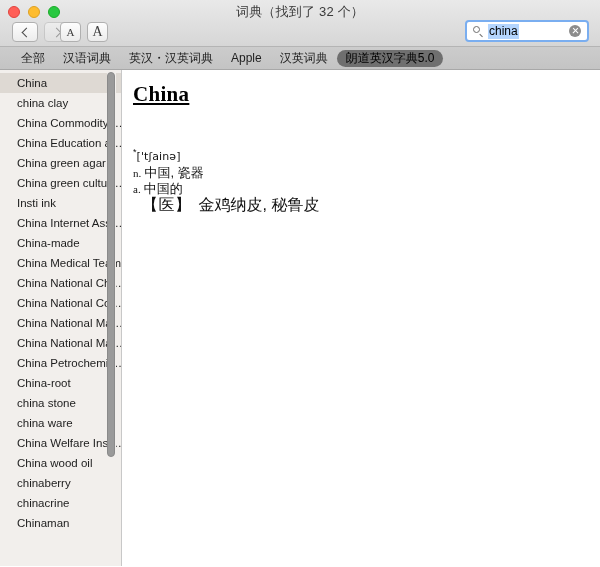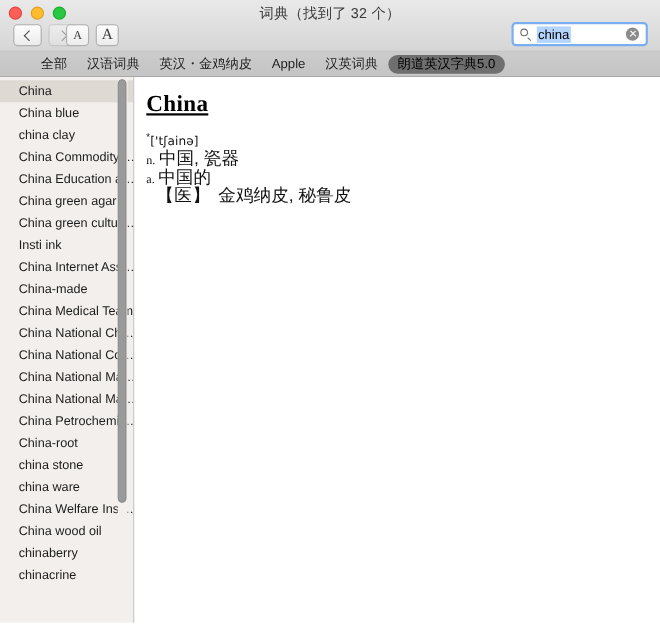--- a/index.html
+++ b/index.html
@@ -184,21 +184,21 @@
   .clear-icon::before { transform: rotate(45deg); }
   .clear-icon::after  { transform: rotate(-45deg); }
 
   
   .tabbar {
     height: 23px;
     background: linear-gradient(to bottom, #cccccc, #c4c4c4);
     border-bottom: 1px solid #a8a8a8;
     display: flex;
     align-items: center;
-    padding-left: 28px;
+    padding-left: 12px;
     box-sizing: border-box;
   }
   .tab {
     font-size: 12px;
     color: #1f1f1f;
     padding: 1px 9px;
     border-radius: 9px;
     white-space: nowrap;
     line-height: 15px;
   }
@@ -274,38 +274,39 @@
     text-decoration: underline;
     text-underline-offset: 2px;
     margin: 0 0 14px 0;
     display: inline-block;
     letter-spacing: 0.3px;
   }
   .defs {
     font-size: 11.5px;
     color: #111;
     line-height: 16px;
+    margin-top: 27px;
   }
   .defline { white-space: nowrap; }
   .phon {
     font-family: "DejaVu Sans", sans-serif;
     font-size: 11px;
     letter-spacing: 0.1px;
   }
   .star {
     font-size: 9px;
     vertical-align: super;
     line-height: 0;
   }
   .pos {
     font-family: "Liberation Serif", serif;
     font-size: 11px;
   }
   .cn {
-    font-size: 16px;
+    font-size: 13px;
   }
   .med {
     padding-left: 9px;
     font-size: 16px;
   }
   .med .tag { letter-spacing: 0.5px; }
   .med .body { margin-left: 7px; }
 </style>
 </head>
 <body>
@@ -343,32 +344,31 @@
         </span>
         <span class="search-text" placeholder="搜索">china</span>
         <span class="clear-icon"></span>
       </div>
     </div>
   </div>
 
   <div class="tabbar">
     <div class="tab">全部</div>
     <div class="tab">汉语词典</div>
-    <div class="tab">英汉・金鸡纳皮</div>
+    <div class="tab">英汉・汉英词典</div>
     <div class="tab">Apple</div>
     <div class="tab">汉英词典</div>
     <div class="tab active">朗道英汉字典5.0</div>
   </div>
 
   <div class="split">
 
     <div class="sidebar">
       <div class="list">
         <div class="row selected">China</div>
-        <div class="row">China blue</div>
         <div class="row">china clay</div>
         <div class="row">China Commodity I…</div>
         <div class="row">China Education a…</div>
         <div class="row">China green agar</div>
         <div class="row">China green cultur…</div>
         <div class="row">Insti ink</div>
         <div class="row">China Internet Ass…</div>
         <div class="row">China-made</div>
         <div class="row">China Medical Team</div>
         <div class="row">China National Ch…</div>
@@ -376,20 +376,21 @@
         <div class="row">China National Ma…</div>
         <div class="row">China National Ma…</div>
         <div class="row">China Petrochemic…</div>
         <div class="row">China-root</div>
         <div class="row">china stone</div>
         <div class="row">china ware</div>
         <div class="row">China Welfare Insti…</div>
         <div class="row">China wood oil</div>
         <div class="row">chinaberry</div>
         <div class="row">chinacrine</div>
+        <div class="row">Chinaman</div>
       </div>
       <div class="scrollbar">
         <div class="thumb"></div>
       </div>
     </div>
 
     <div class="content">
       <div class="entry-title">China</div>
 
       <div class="defs">

